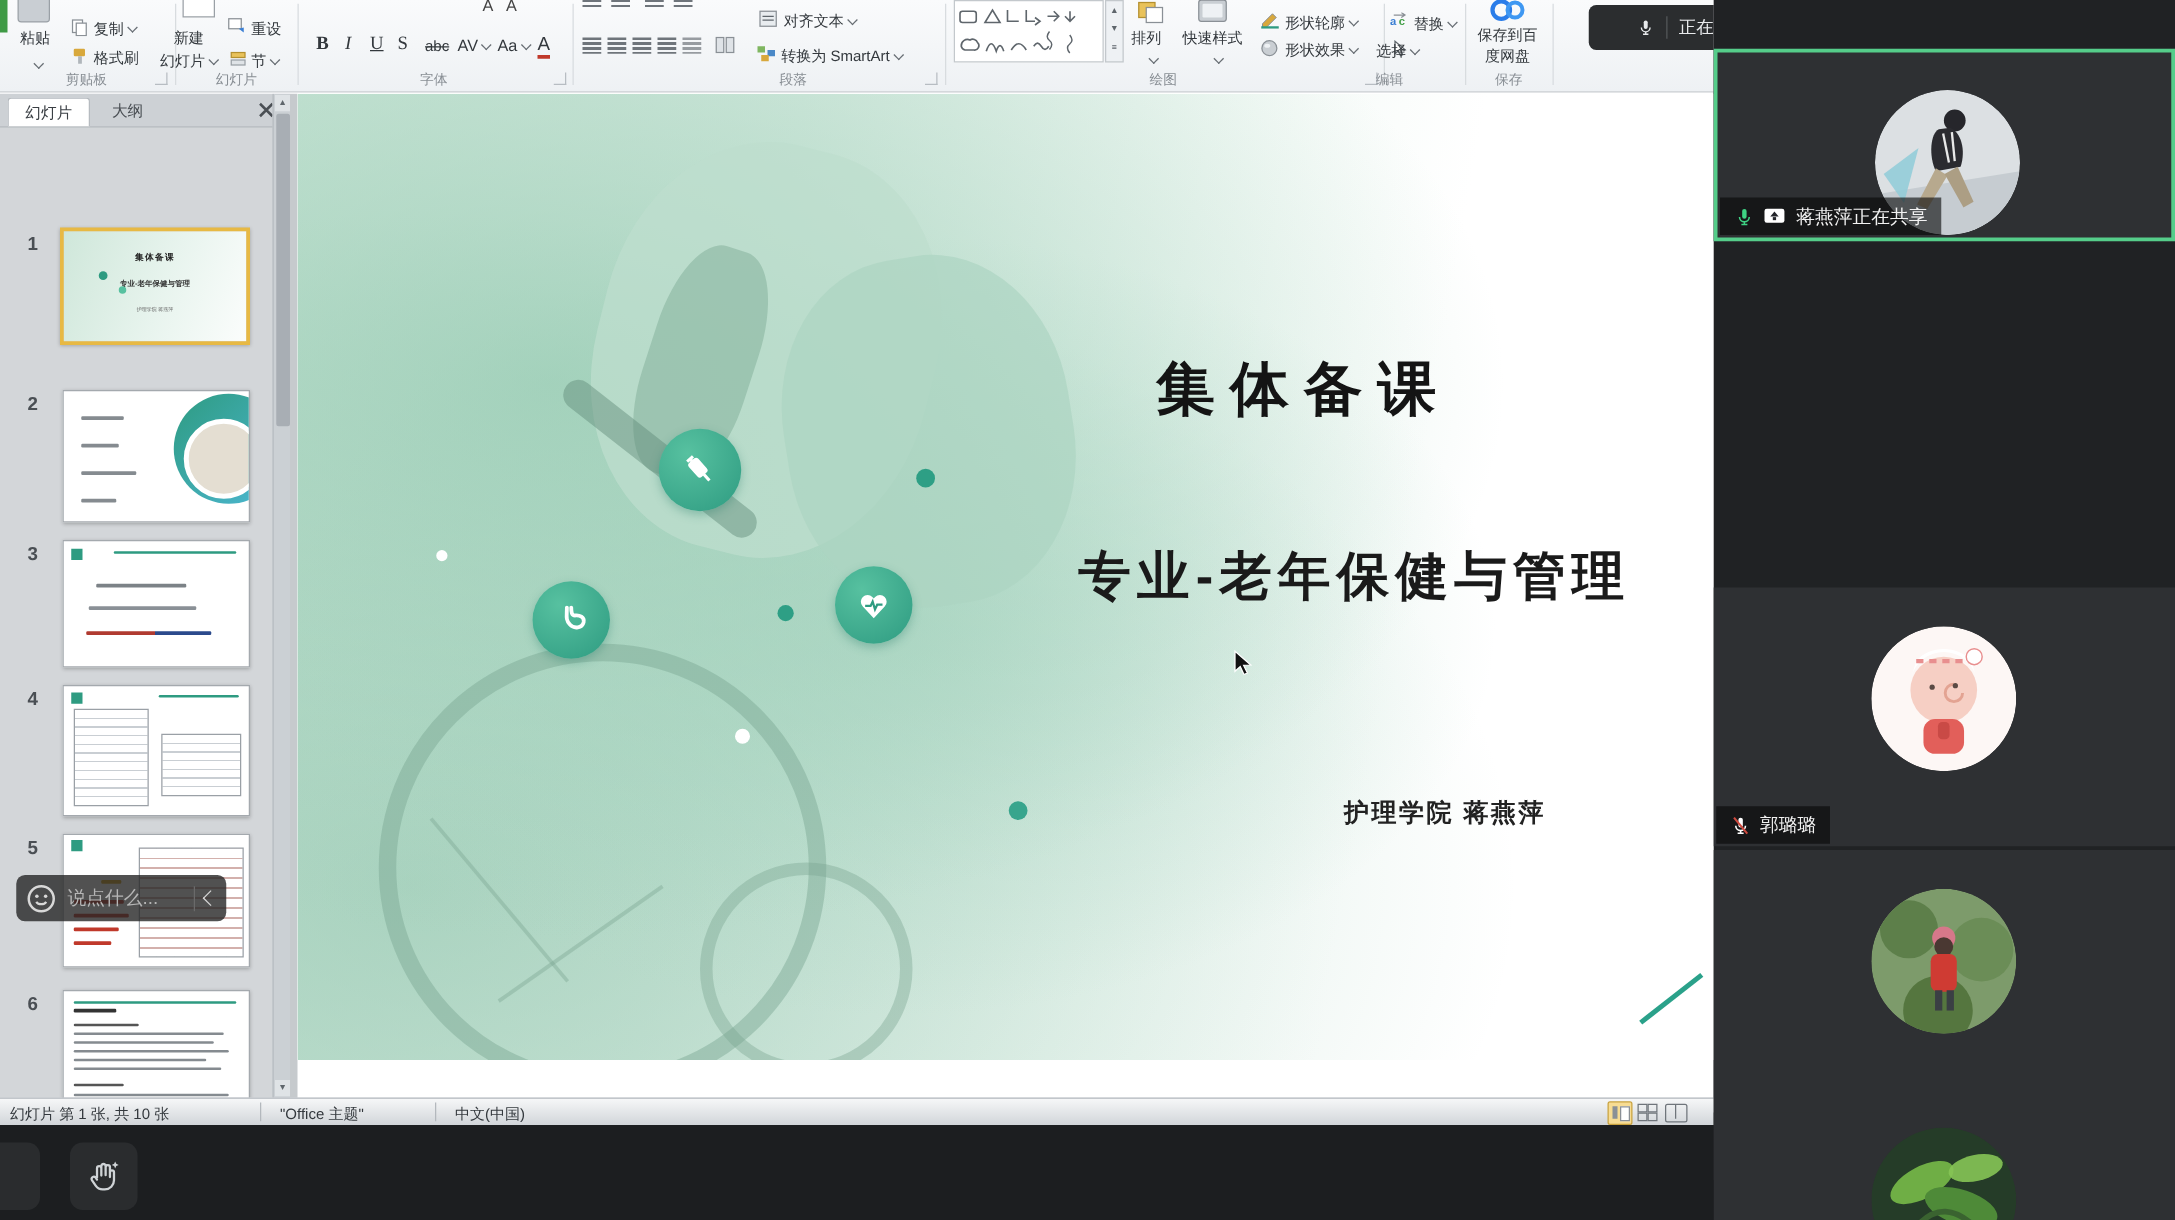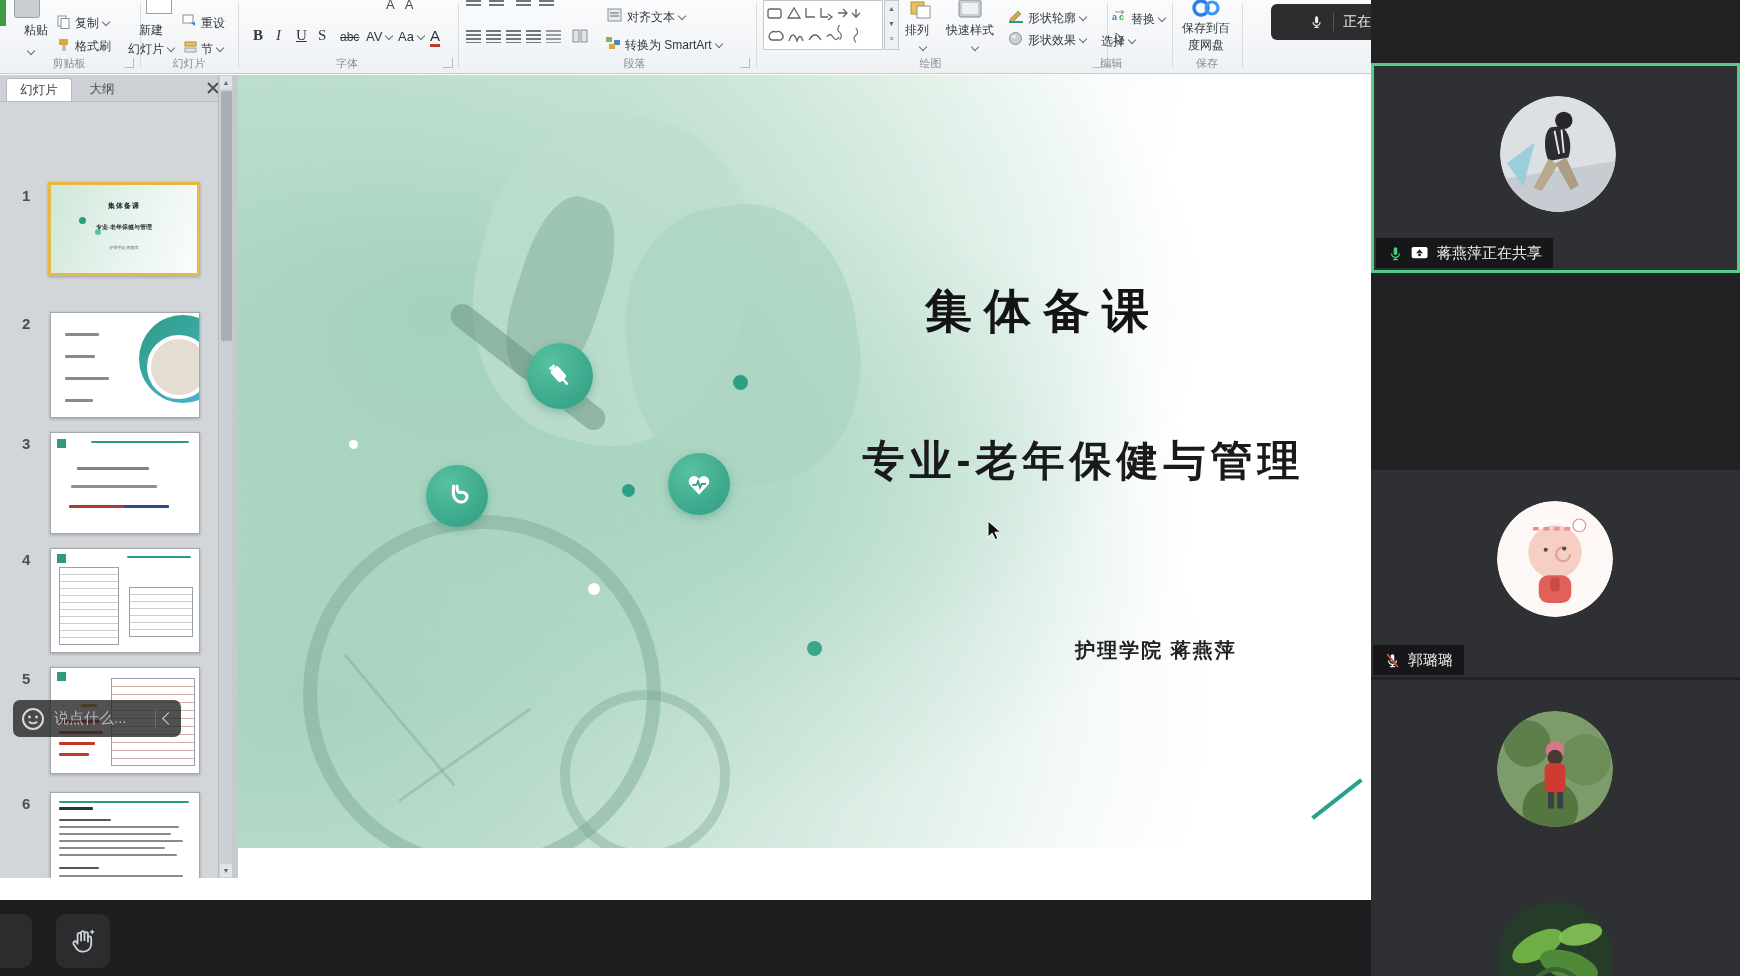--- a/index.html
+++ b/index.html
@@ -112,21 +112,21 @@
 </svg>
 
 <div id="root">
 
   <div id="ppt">
 
     <div id="ribbon">
       <div class="abs" style="left:0;top:0;width:6px;height:26px;background:#3f9a45"></div>
 
       <div class="abs" style="left:14px;top:-12px;width:24px;height:28px;background:#c9ced3;border:1px solid #9aa0a6;border-radius:3px"></div>
-      <div class="rtxt" style="left:8px;top:22px;width:40px;text-align:right">粘贴</div>
+      <div class="rtxt" style="left:8px;top:22px;width:40px;text-align:center">粘贴</div>
       <span class="dv abs" style="left:24px;top:48px"></span>
       <svg class="abs" style="left:57px;top:15px" width="14" height="14" viewBox="0 0 14 14">
           <rect x="1" y="1" width="8" height="10" fill="#fff" stroke="#8a9096"></rect>
           <rect x="4" y="3.5" width="8" height="10" fill="#fff" stroke="#8a9096"></rect>
         </svg>
       <div class="rtxt" style="left:75px;top:15px"><span>复制</span><span class="dv"></span></div>
       <svg class="abs" style="left:57px;top:38px" width="14" height="14" viewBox="0 0 14 14">
           <rect x="2" y="1" width="9" height="6" rx="1" fill="#d8a83c"></rect>
           <rect x="5.5" y="7" width="3" height="6" fill="#b0b6bb"></rect>
         </svg>
@@ -389,20 +389,40 @@
       <div class="abs" style="left:570px;top:205px;width:470px;text-align:center;font-size:47px;font-weight:bold;color:#141414;letter-spacing:12px">集体备课</div>
       <div class="abs" style="left:558px;top:358px;width:575px;text-align:center;font-size:42px;font-weight:bold;color:#1a1a1a;letter-spacing:5px">专业-老年保健与管理</div>
       <div class="abs" style="left:818px;top:562px;width:200px;text-align:center;font-size:20px;font-weight:bold;color:#222;letter-spacing:2px">护理学院 蒋燕萍</div>
 
       <svg class="abs" style="left:748px;top:445px" width="18" height="22" viewBox="0 0 18 22">
         <path d="M2,1 L2,17 L6.2,13.2 L9.2,19.6 L11.9,18.4 L8.9,12.2 L14.6,12 Z" fill="#111" stroke="#fff" stroke-width="1"></path>
       </svg>
     </div>
 
 
+    <div id="statusbar">
+      <div class="abs" style="left:8px;top:4px">幻灯片 第 1 张, 共 10 张</div>
+      <div class="st-div" style="left:208px"></div>
+      <div class="abs" style="left:224px;top:4px">"Office 主题"</div>
+      <div class="st-div" style="left:348px"></div>
+      <div class="abs" style="left:364px;top:4px">中文(中国)</div>
+      <div class="abs" style="left:1286px;top:2px;width:18px;height:17px;background:#f7dc93;border:1px solid #c9a23e;border-radius:2px">
+        <div style="position:absolute;left:3px;top:3px;width:4px;height:10px;background:#8a9096"></div>
+        <div style="position:absolute;left:9px;top:3px;width:6px;height:10px;background:#fff;border:1px solid #8a9096"></div>
+      </div>
+      <div class="abs" style="left:1310px;top:4px;width:15px;height:13px">
+        <div style="position:absolute;left:0;top:0;width:6px;height:5px;border:1px solid #6f757b"></div>
+        <div style="position:absolute;left:8px;top:0;width:6px;height:5px;border:1px solid #6f757b"></div>
+        <div style="position:absolute;left:0;top:7px;width:6px;height:5px;border:1px solid #6f757b"></div>
+        <div style="position:absolute;left:8px;top:7px;width:6px;height:5px;border:1px solid #6f757b"></div>
+      </div>
+      <div class="abs" style="left:1332px;top:4px;width:16px;height:13px;border:1px solid #6f757b;border-radius:2px">
+        <div style="position:absolute;left:7px;top:0;width:1px;height:11px;background:#6f757b"></div>
+      </div>
+    </div>
   </div>
 
   <div id="chatov">
     <svg width="24" height="24" viewBox="0 0 24 24">
       <circle cx="12" cy="12" r="10" fill="none" stroke="#d8d8d8" stroke-width="2"></circle>
       <circle cx="8.5" cy="10" r="1.4" fill="#d8d8d8"></circle>
         <circle cx="15.5" cy="10" r="1.4" fill="#d8d8d8"></circle>
       <path d="M8,14.5 a4.5,3.5 0 0 0 8,0" fill="none" stroke="#d8d8d8" stroke-width="1.8"></path>
     </svg>
     <span style="margin-left:9px;font-size:15px;color:#b5b5b5;flex:1">说点什么...</span>
@@ -423,21 +443,21 @@
   <div id="minibar">
     <svg style="margin-left:38px" width="18" height="18" viewBox="0 0 24 24" color="#e8eaec">
         <use href="#sy-mic"></use>
       </svg>
     <div style="width:1px;height:18px;background:#55585b;margin:0 9px"></div>
     <span style="font-size:14px;color:#e8eaec;white-space:nowrap">正在</span>
   </div>
 
   <div id="sidebar">
 
-    <div class="tile" style="top:63px;height:210px;border:3px solid #55cd8a;box-sizing:border-box">
+    <div class="tile" style="top:39px;height:154px;border:3px solid #55cd8a;box-sizing:border-box">
       <svg class="avatar" style="left:126px;top:30px;width:116px;height:116px" viewBox="0 0 100 100">
         <clipPath id="c1">
             <circle cx="50" cy="50" r="50"></circle>
           </clipPath>
         <g clip-path="url(#c1)">
           <rect width="100" height="100" fill="#dce0e3"></rect>
           <path d="M0,72 L100,56 L100,100 L0,100 Z" fill="#c6ccd1"></path>
           <path d="M6,58 L30,40 L20,78 Z" fill="#8fcbd8" opacity=".85"></path>
           <circle cx="55" cy="21" r="7.5" fill="#26262b"></circle>
           <path d="M44,27 C38,30 37,46 42,56 L59,53 C63,41 59,29 52,26 Z" fill="#2b2b30"></path>

